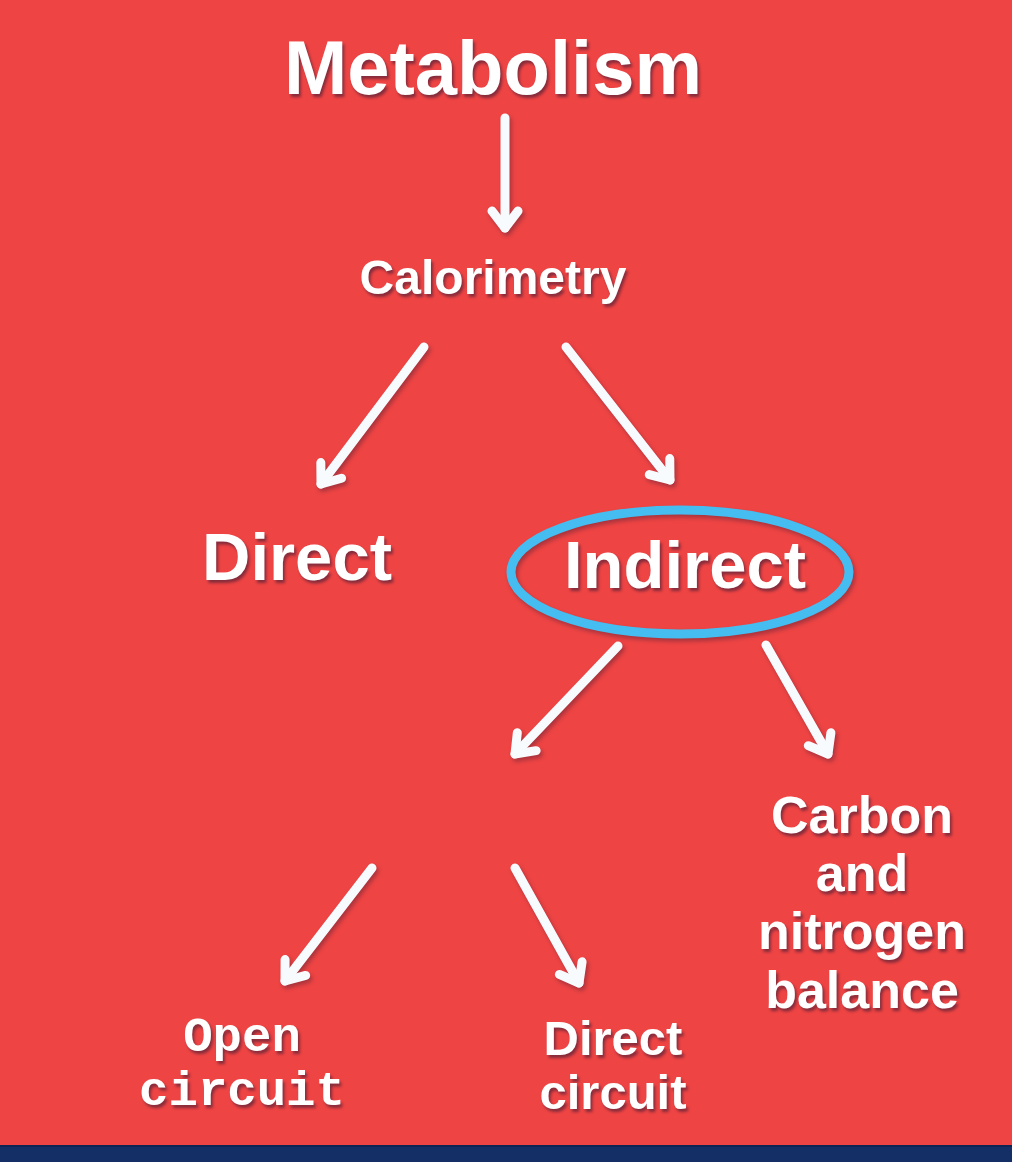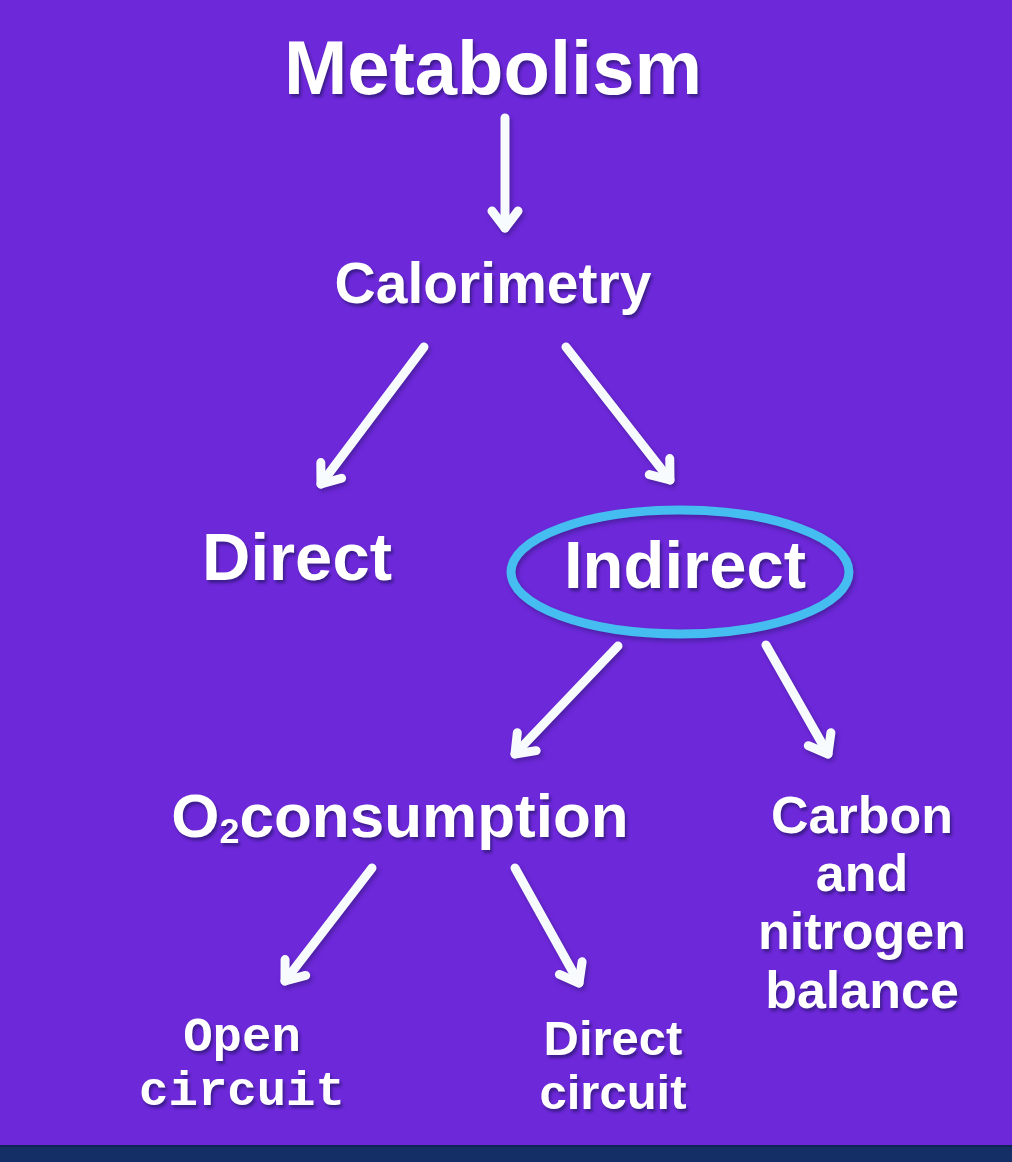--- a/index.html
+++ b/index.html
@@ -7,36 +7,36 @@
     padding: 0;
     width: 1012px;
     height: 1162px;
     overflow: hidden;
     background: #18397c;
   }
   .stage {
     position: relative;
     width: 1012px;
     height: 1162px;
-    background: #6d28d9;
+    background: #ef4444;
     font-family: "Liberation Sans", "DejaVu Sans", sans-serif;
   }
   .node {
     position: absolute;
     transform: translateX(-50%);
     color: #ffffff;
     font-weight: 700;
     text-align: center;
     white-space: pre-line;
     line-height: 1.1;
     text-shadow: 2px 3px 3px rgba(5, 16, 48, 0.45);
     user-select: none;
   }
   .fs-xl  { font-size: 76px; }
-  .fs-lg  { font-size: 57px; }
+  .fs-lg  { font-size: 48px; }
   .fs-md  { font-size: 67px; }
   .fs-o2  { font-size: 62px; }
   .fs-sm  { font-size: 52px; line-height: 1.12; }
   .fs-xs  { font-size: 49px; line-height: 1.1; }
   .node sub {
     font-size: 0.58em;
     line-height: 0;
     vertical-align: baseline;
     position: relative;
     bottom: -0.18em;
@@ -90,21 +90,20 @@
   </svg>
 
   <div class="node fs-xl" id="metabolism">Metabolism</div>
 
   <div class="node fs-lg" id="calorimetry">Calorimetry</div>
 
   <div class="node fs-md" id="direct">Direct</div>
 
   <div class="node fs-md" id="indirect">Indirect</div>
 
-  <div class="node fs-o2" id="o2-consumption"><span>O</span><sub>2</sub><span>consumption</span></div>
 
   <div class="node fs-sm" id="carbon-nitrogen">Carbon
 and
 nitrogen
 balance</div>
 
   <div class="node fs-xs" id="open-circuit">Open
 circuit</div>
 
   <div class="node fs-xs" id="closed-circuit">Direct

